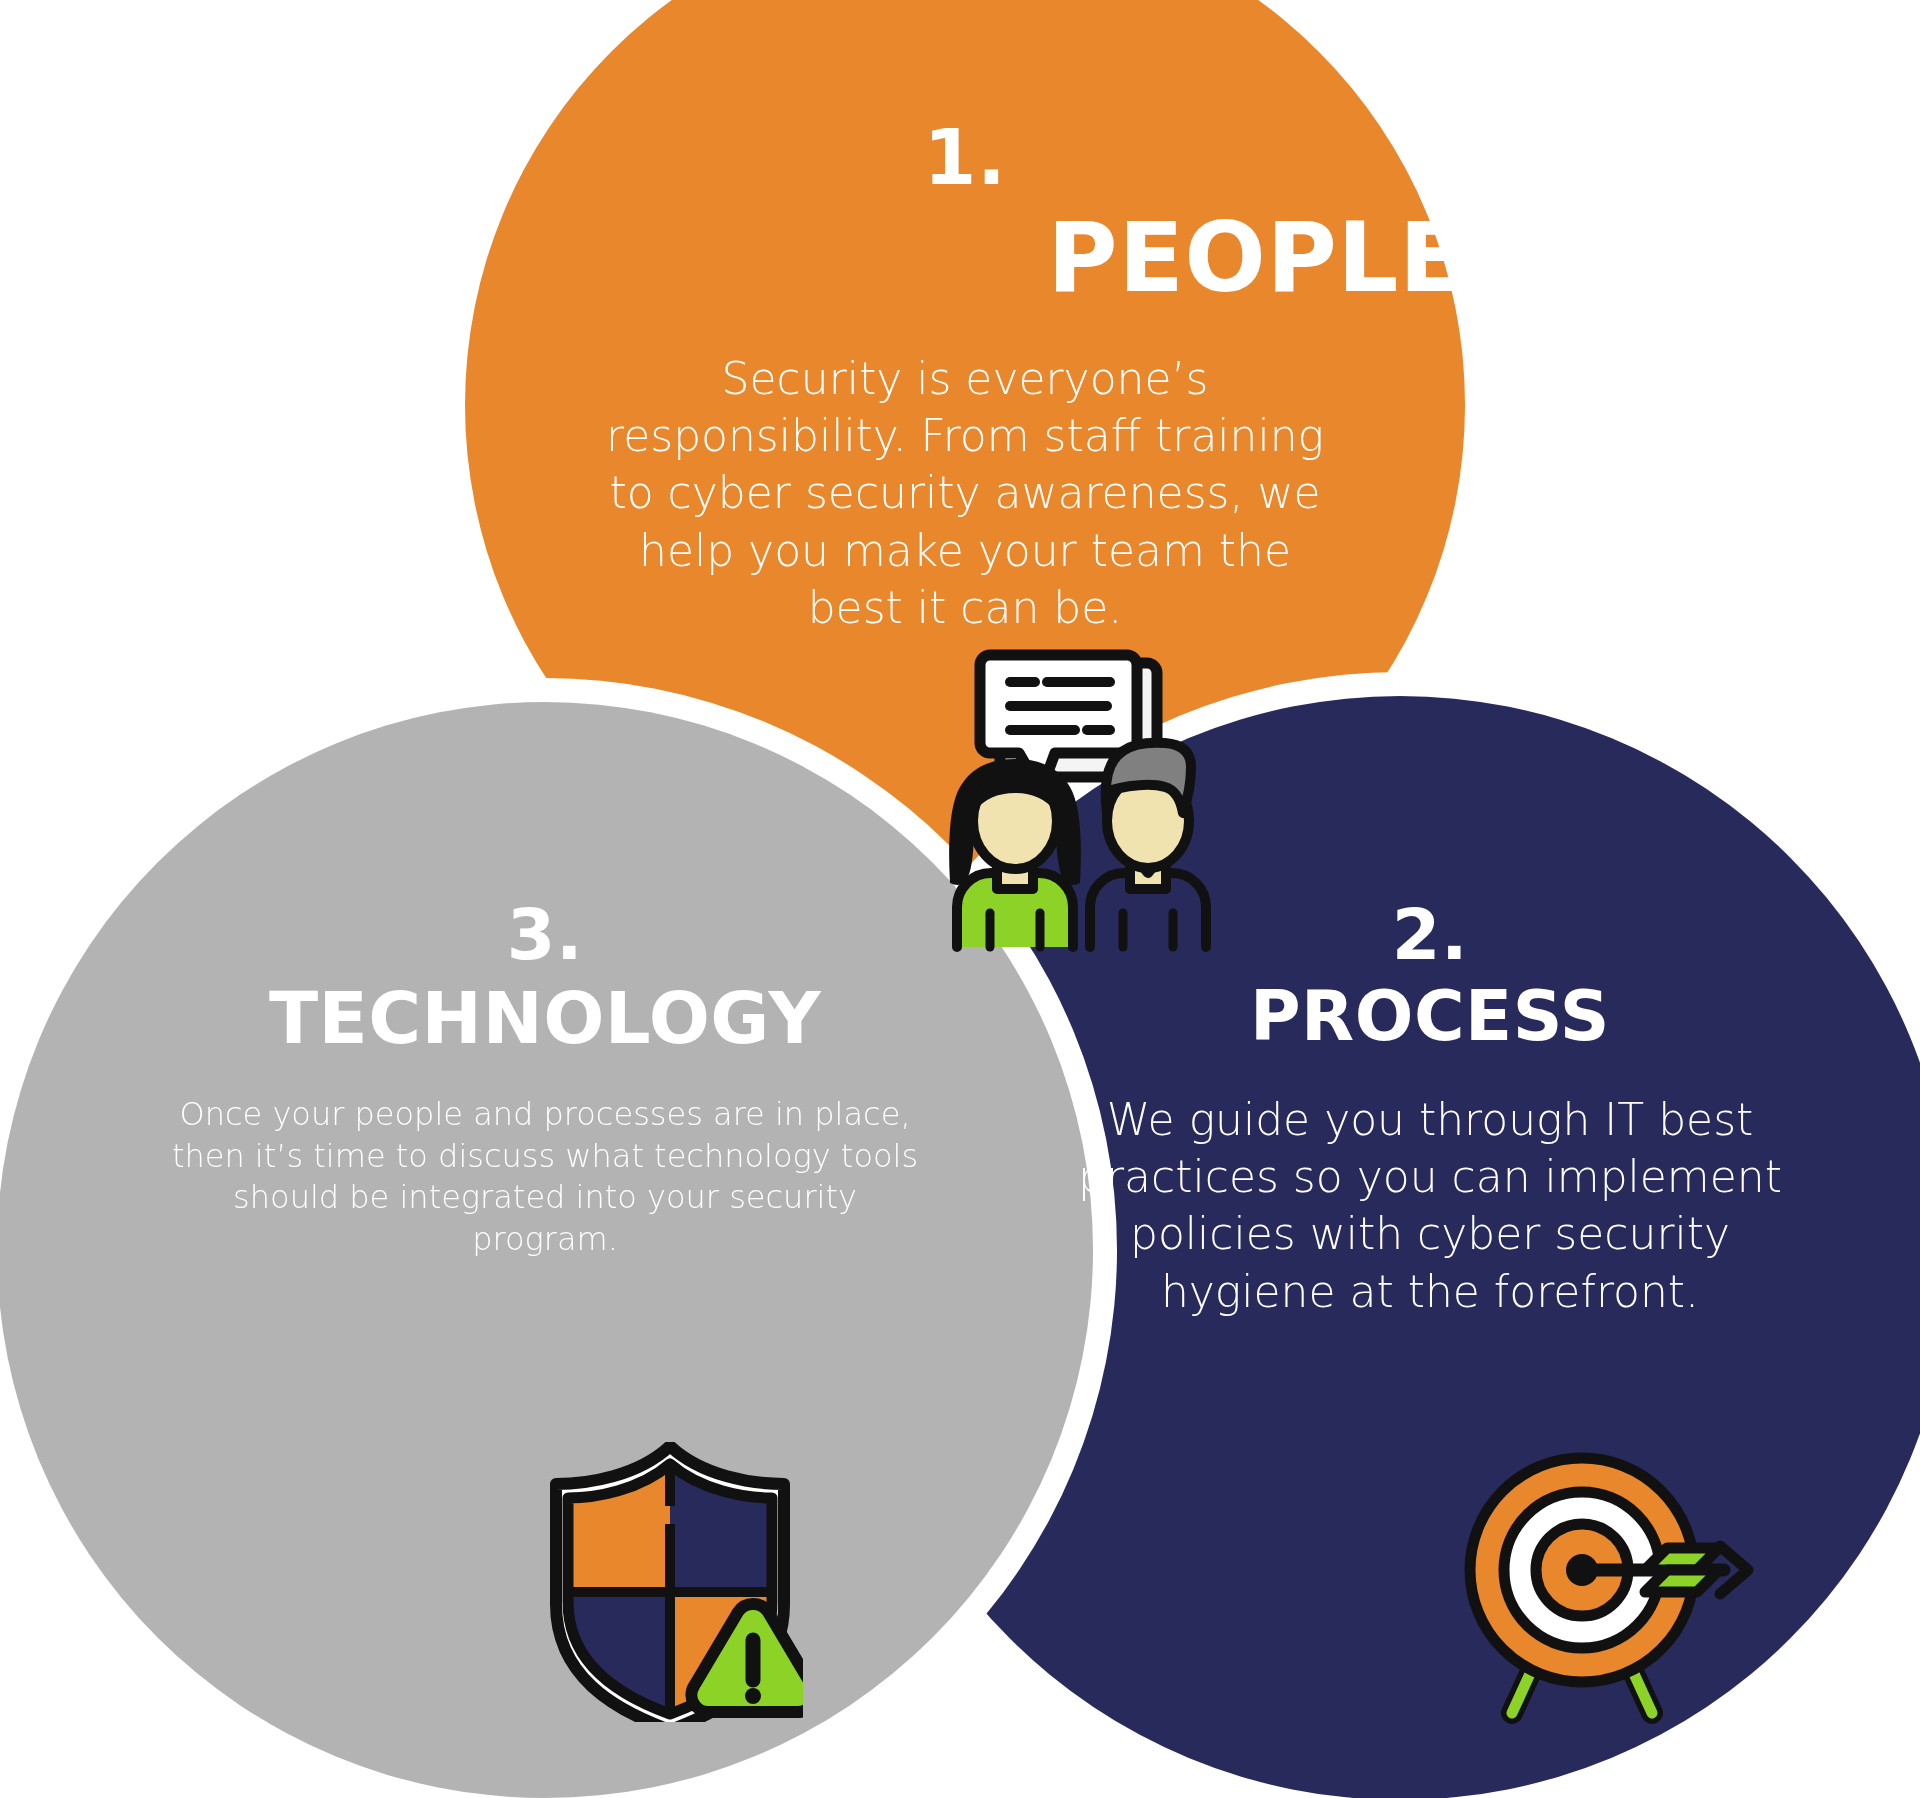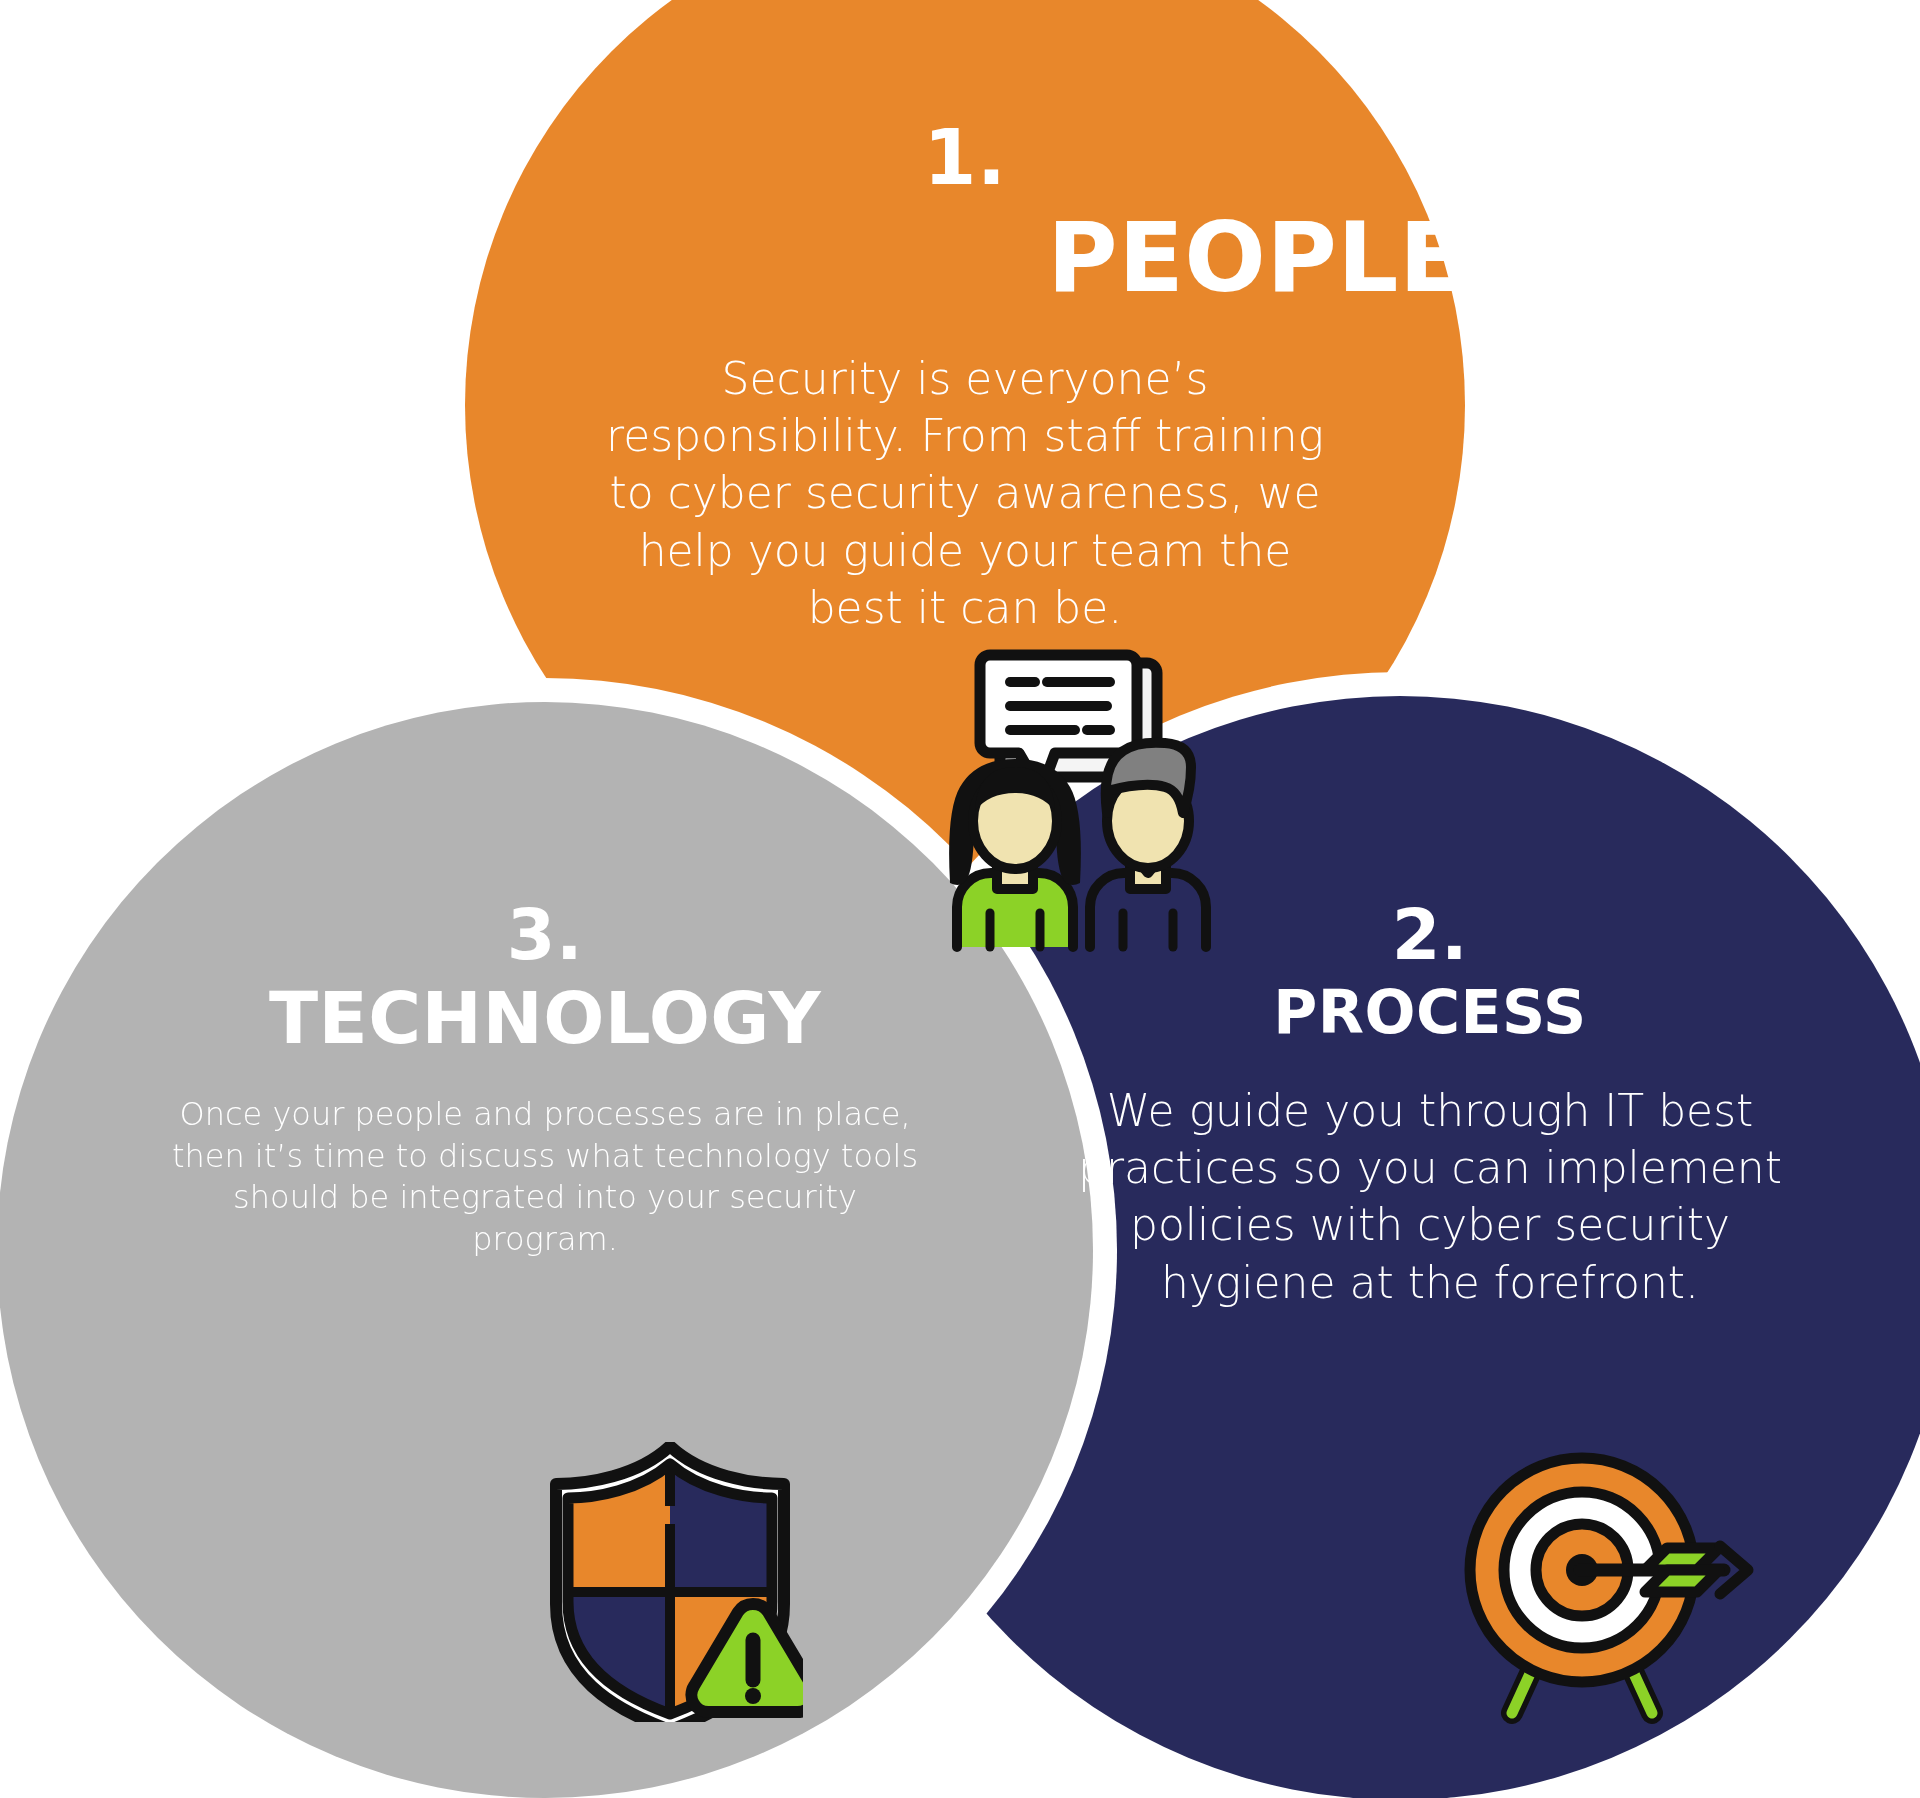--- a/index.html
+++ b/index.html
@@ -17,21 +17,21 @@
 
   
   #people-card{left:465px;top:120px;width:1000px;}
   #people-card .num{font-size:76px;margin-bottom:14px;}
   #people-card .ttl{font-size:96px;margin-bottom:44px;text-align:right;}
   #people-card .body{font-size:44px;width:760px;margin:0 auto;}
 
   
   #process-card{left:955px;top:900px;width:950px;}
   #process-card .num{font-size:70px;margin-bottom:12px;}
-  #process-card .ttl{font-size:60px;margin-bottom:40px;}
+  #process-card .ttl{font-size:69px;margin-bottom:40px;}
   #process-card .body{font-size:44px;width:760px;margin:0 auto;}
 
   
   #tech-card{left:45px;top:900px;width:1000px;}
   #tech-card .num{font-size:70px;margin-bottom:12px;}
   #tech-card .ttl{font-size:72px;margin-bottom:40px;}
   #tech-card .body{font-size:32px;width:760px;margin:13px auto;}
 
   .iconbox{position:absolute;}
   #people-icon{left:935px;top:645px;width:290px;height:310px;}
@@ -63,21 +63,21 @@
     <circle cx="545" cy="1250" r="548" fill="#B3B3B3" mask="url(#mask-tech)"></circle>
     <circle cx="1400" cy="1248" r="552" fill="#282A5C" mask="url(#mask-process)"></circle>
     <circle cx="965" cy="405" r="500" fill="#E8872B" mask="url(#mask-people)"></circle>
   </svg>
 
   <div class="txtlayer">
 
     <div class="card" id="people-card">
       <div class="num">1.</div>
       <div class="ttl">PEOPLE</div>
-      <div class="body">Security is everyone’s responsibility. From staff training to cyber security awareness, we help you guide your team the best it can be.</div>
+      <div class="body">Security is everyone’s responsibility. From staff training to cyber security awareness, we help you make your team the best it can be.</div>
     </div>
 
     <div class="card" id="process-card">
       <div class="num">2.</div>
       <div class="ttl">PROCESS</div>
       <div class="body">We guide you through IT best practices so you can implement policies with cyber security hygiene at the forefront.</div>
     </div>
 
     <div class="card" id="tech-card">
       <div class="num">3.</div>

